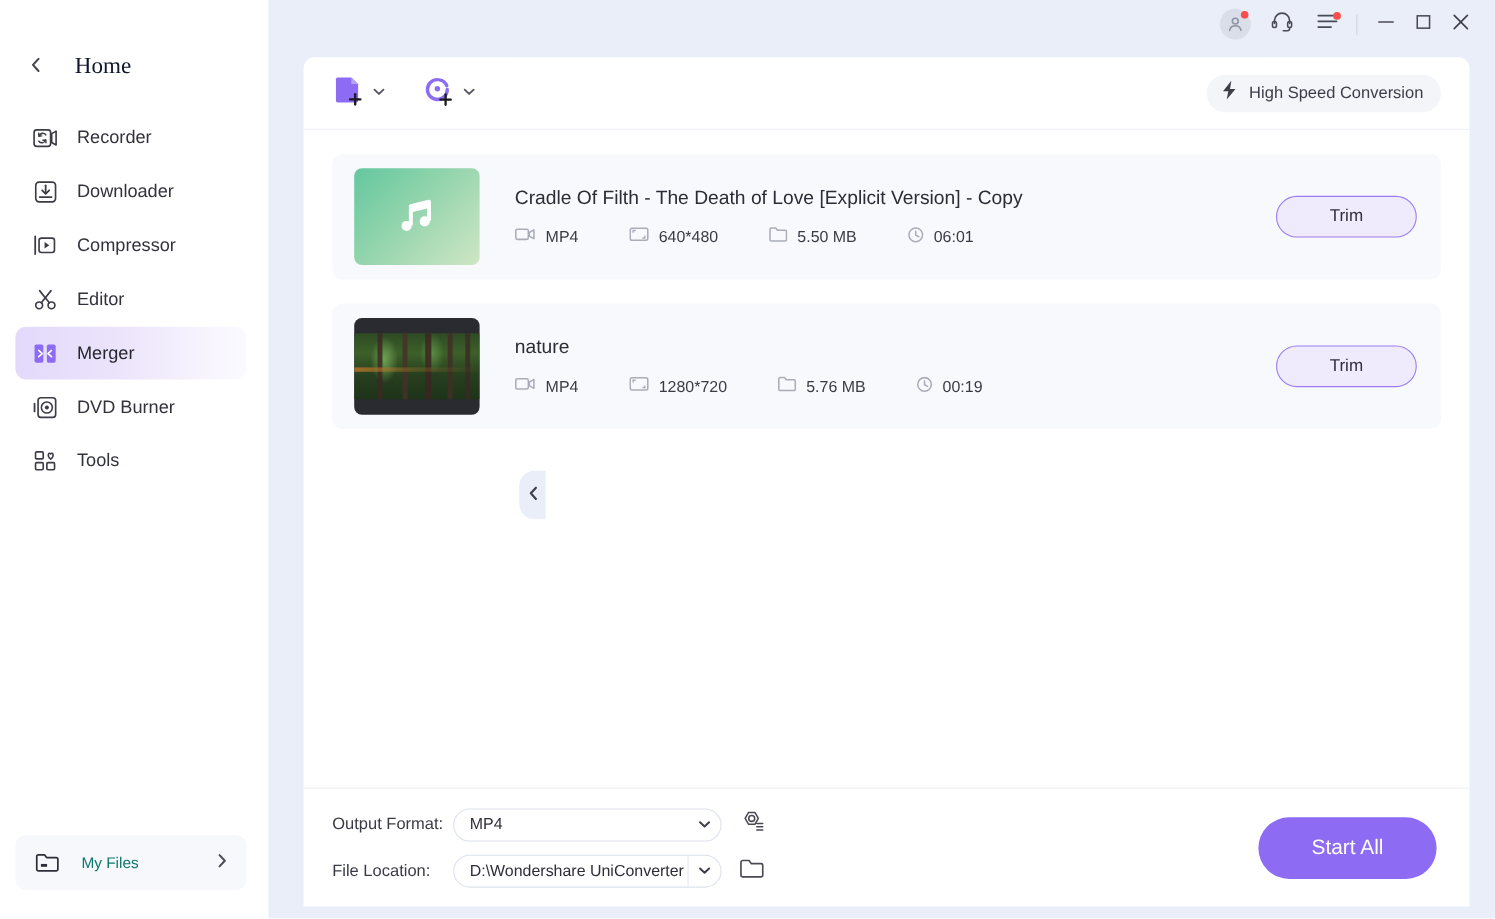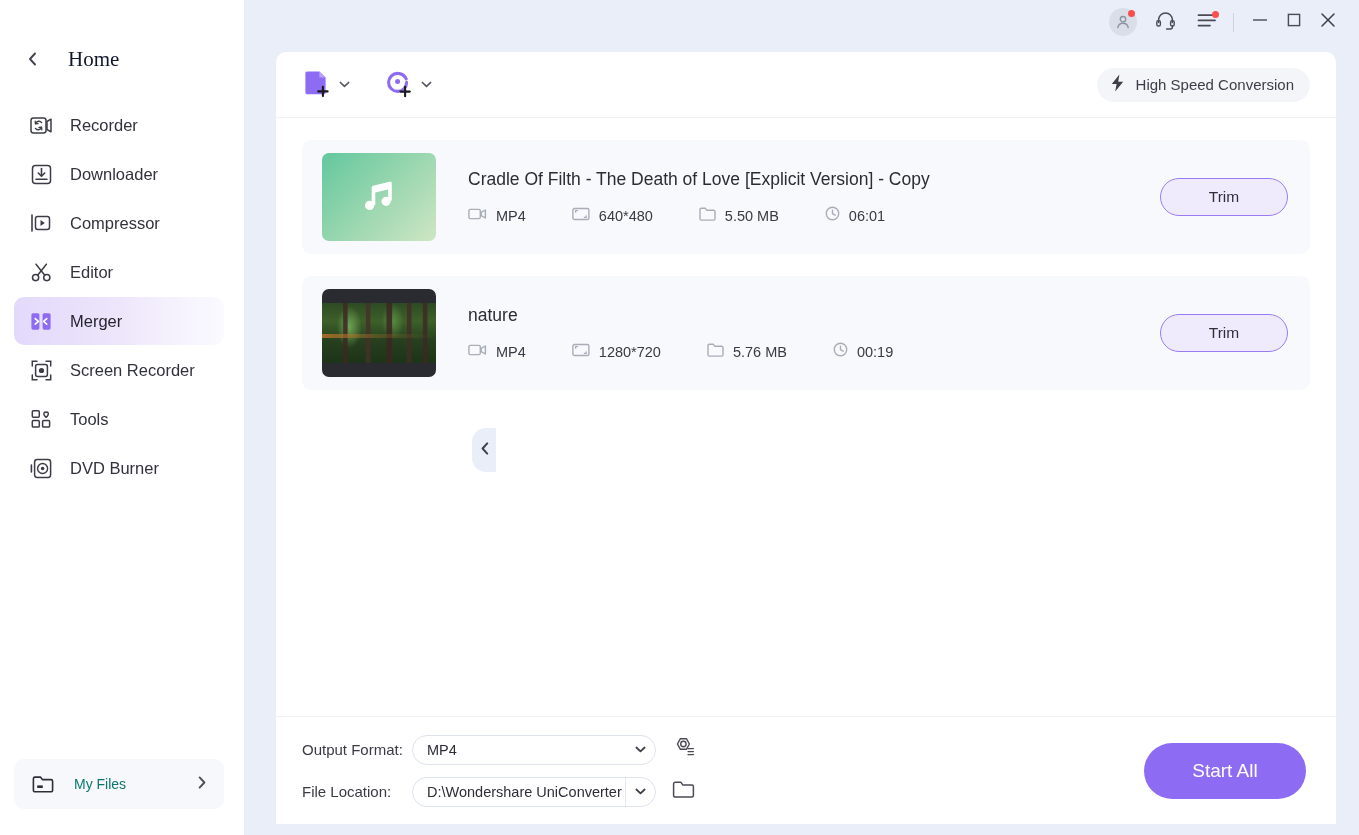--- a/index.html
+++ b/index.html
@@ -435,56 +435,43 @@
           <svg width="22" height="21" viewBox="0 0 22 21">
             <rect x="1.4" y="2.2" width="8" height="16.5" rx="1.6" fill="#8d6bf2"></rect>
             <rect x="12.6" y="2.2" width="8" height="16.5" rx="1.6" fill="#8d6bf2"></rect>
             <polyline points="5.2,7.6 8.4,10.4 5.2,13.2" fill="none" stroke="#ffffff" stroke-width="1.6" stroke-linecap="round" stroke-linejoin="round"></polyline>
             <polyline points="16.8,7.6 13.6,10.4 16.8,13.2" fill="none" stroke="#ffffff" stroke-width="1.6" stroke-linecap="round" stroke-linejoin="round"></polyline>
           </svg>
         </span>
         <span class="nav-label">Merger</span>
       </div>
 
+
       <div class="nav-item">
         <span class="nav-icon">
-          <svg width="21" height="21" viewBox="0 0 21 21">
-            <polyline points="1.3,6 1.3,1.3 6,1.3" fill="none" stroke="#3c3c46" stroke-width="1.5" stroke-linecap="round"></polyline>
-            <polyline points="15,1.3 19.7,1.3 19.7,6" fill="none" stroke="#3c3c46" stroke-width="1.5" stroke-linecap="round"></polyline>
-            <polyline points="19.7,15 19.7,19.7 15,19.7" fill="none" stroke="#3c3c46" stroke-width="1.5" stroke-linecap="round"></polyline>
-            <polyline points="6,19.7 1.3,19.7 1.3,15" fill="none" stroke="#3c3c46" stroke-width="1.5" stroke-linecap="round"></polyline>
-            <rect x="4.6" y="4.6" width="11.8" height="11.8" rx="2" fill="none" stroke="#3c3c46" stroke-width="1.5"></rect>
-            <circle cx="10.5" cy="10.5" r="2.6" fill="#3c3c46"></circle>
-          </svg>
-        </span>
-        <span class="nav-label">Screen Recorder</span>
+          <svg width="22" height="21" viewBox="0 0 22 21">
+            <line x1="1.4" y1="7" x2="1.4" y2="14" stroke="#3c3c46" stroke-width="1.6" stroke-linecap="round"></line>
+            <rect x="4.6" y="1.6" width="16" height="17.8" rx="2.6" fill="none" stroke="#3c3c46" stroke-width="1.5"></rect>
+            <circle cx="12.6" cy="10.5" r="5" fill="none" stroke="#3c3c46" stroke-width="1.4"></circle>
+            <circle cx="12.6" cy="10.5" r="1.8" fill="#3c3c46"></circle>
+          </svg>
+        </span>
+        <span class="nav-label">DVD Burner</span>
       </div>
 
       <div class="nav-item">
         <span class="nav-icon">
           <svg width="21" height="20" viewBox="0 0 21 20">
             <rect x="1.3" y="1.8" width="7" height="6.4" rx="1.1" fill="none" stroke="#3c3c46" stroke-width="1.5"></rect>
             <rect x="1.3" y="11.6" width="7" height="6.4" rx="1.1" fill="none" stroke="#3c3c46" stroke-width="1.5"></rect>
             <rect x="11.6" y="11.6" width="7" height="6.4" rx="1.1" fill="none" stroke="#3c3c46" stroke-width="1.5"></rect>
             <path d="M15.1 8.4 C11.3 5.6 13.2 1.6 15.1 3.6 C17 1.6 18.9 5.6 15.1 8.4 Z" fill="none" stroke="#3c3c46" stroke-width="1.4" stroke-linejoin="round"></path>
           </svg>
         </span>
         <span class="nav-label">Tools</span>
-      </div>
-
-      <div class="nav-item">
-        <span class="nav-icon">
-          <svg width="22" height="21" viewBox="0 0 22 21">
-            <line x1="1.4" y1="7" x2="1.4" y2="14" stroke="#3c3c46" stroke-width="1.6" stroke-linecap="round"></line>
-            <rect x="4.6" y="1.6" width="16" height="17.8" rx="2.6" fill="none" stroke="#3c3c46" stroke-width="1.5"></rect>
-            <circle cx="12.6" cy="10.5" r="5" fill="none" stroke="#3c3c46" stroke-width="1.4"></circle>
-            <circle cx="12.6" cy="10.5" r="1.8" fill="#3c3c46"></circle>
-          </svg>
-        </span>
-        <span class="nav-label">DVD Burner</span>
       </div>
 
     </div>
 
     <div class="myfiles-wrap">
       <div class="myfiles">
         <span class="nav-icon">
           <svg width="22" height="18" viewBox="0 0 22 18">
             <path d="M1.4 4.2 V15.2 a1.6 1.6 0 0 0 1.6 1.6 H19 a1.6 1.6 0 0 0 1.6 -1.6 V6.2 a1.6 1.6 0 0 0 -1.6 -1.6 H10.4 L8.4 2.1 H3 a1.6 1.6 0 0 0 -1.6 1.6 Z" fill="none" stroke="#2e2e38" stroke-width="1.6" stroke-linejoin="round"></path>
             <rect x="5.2" y="10.4" width="5.6" height="2.6" fill="#2e2e38"></rect>

